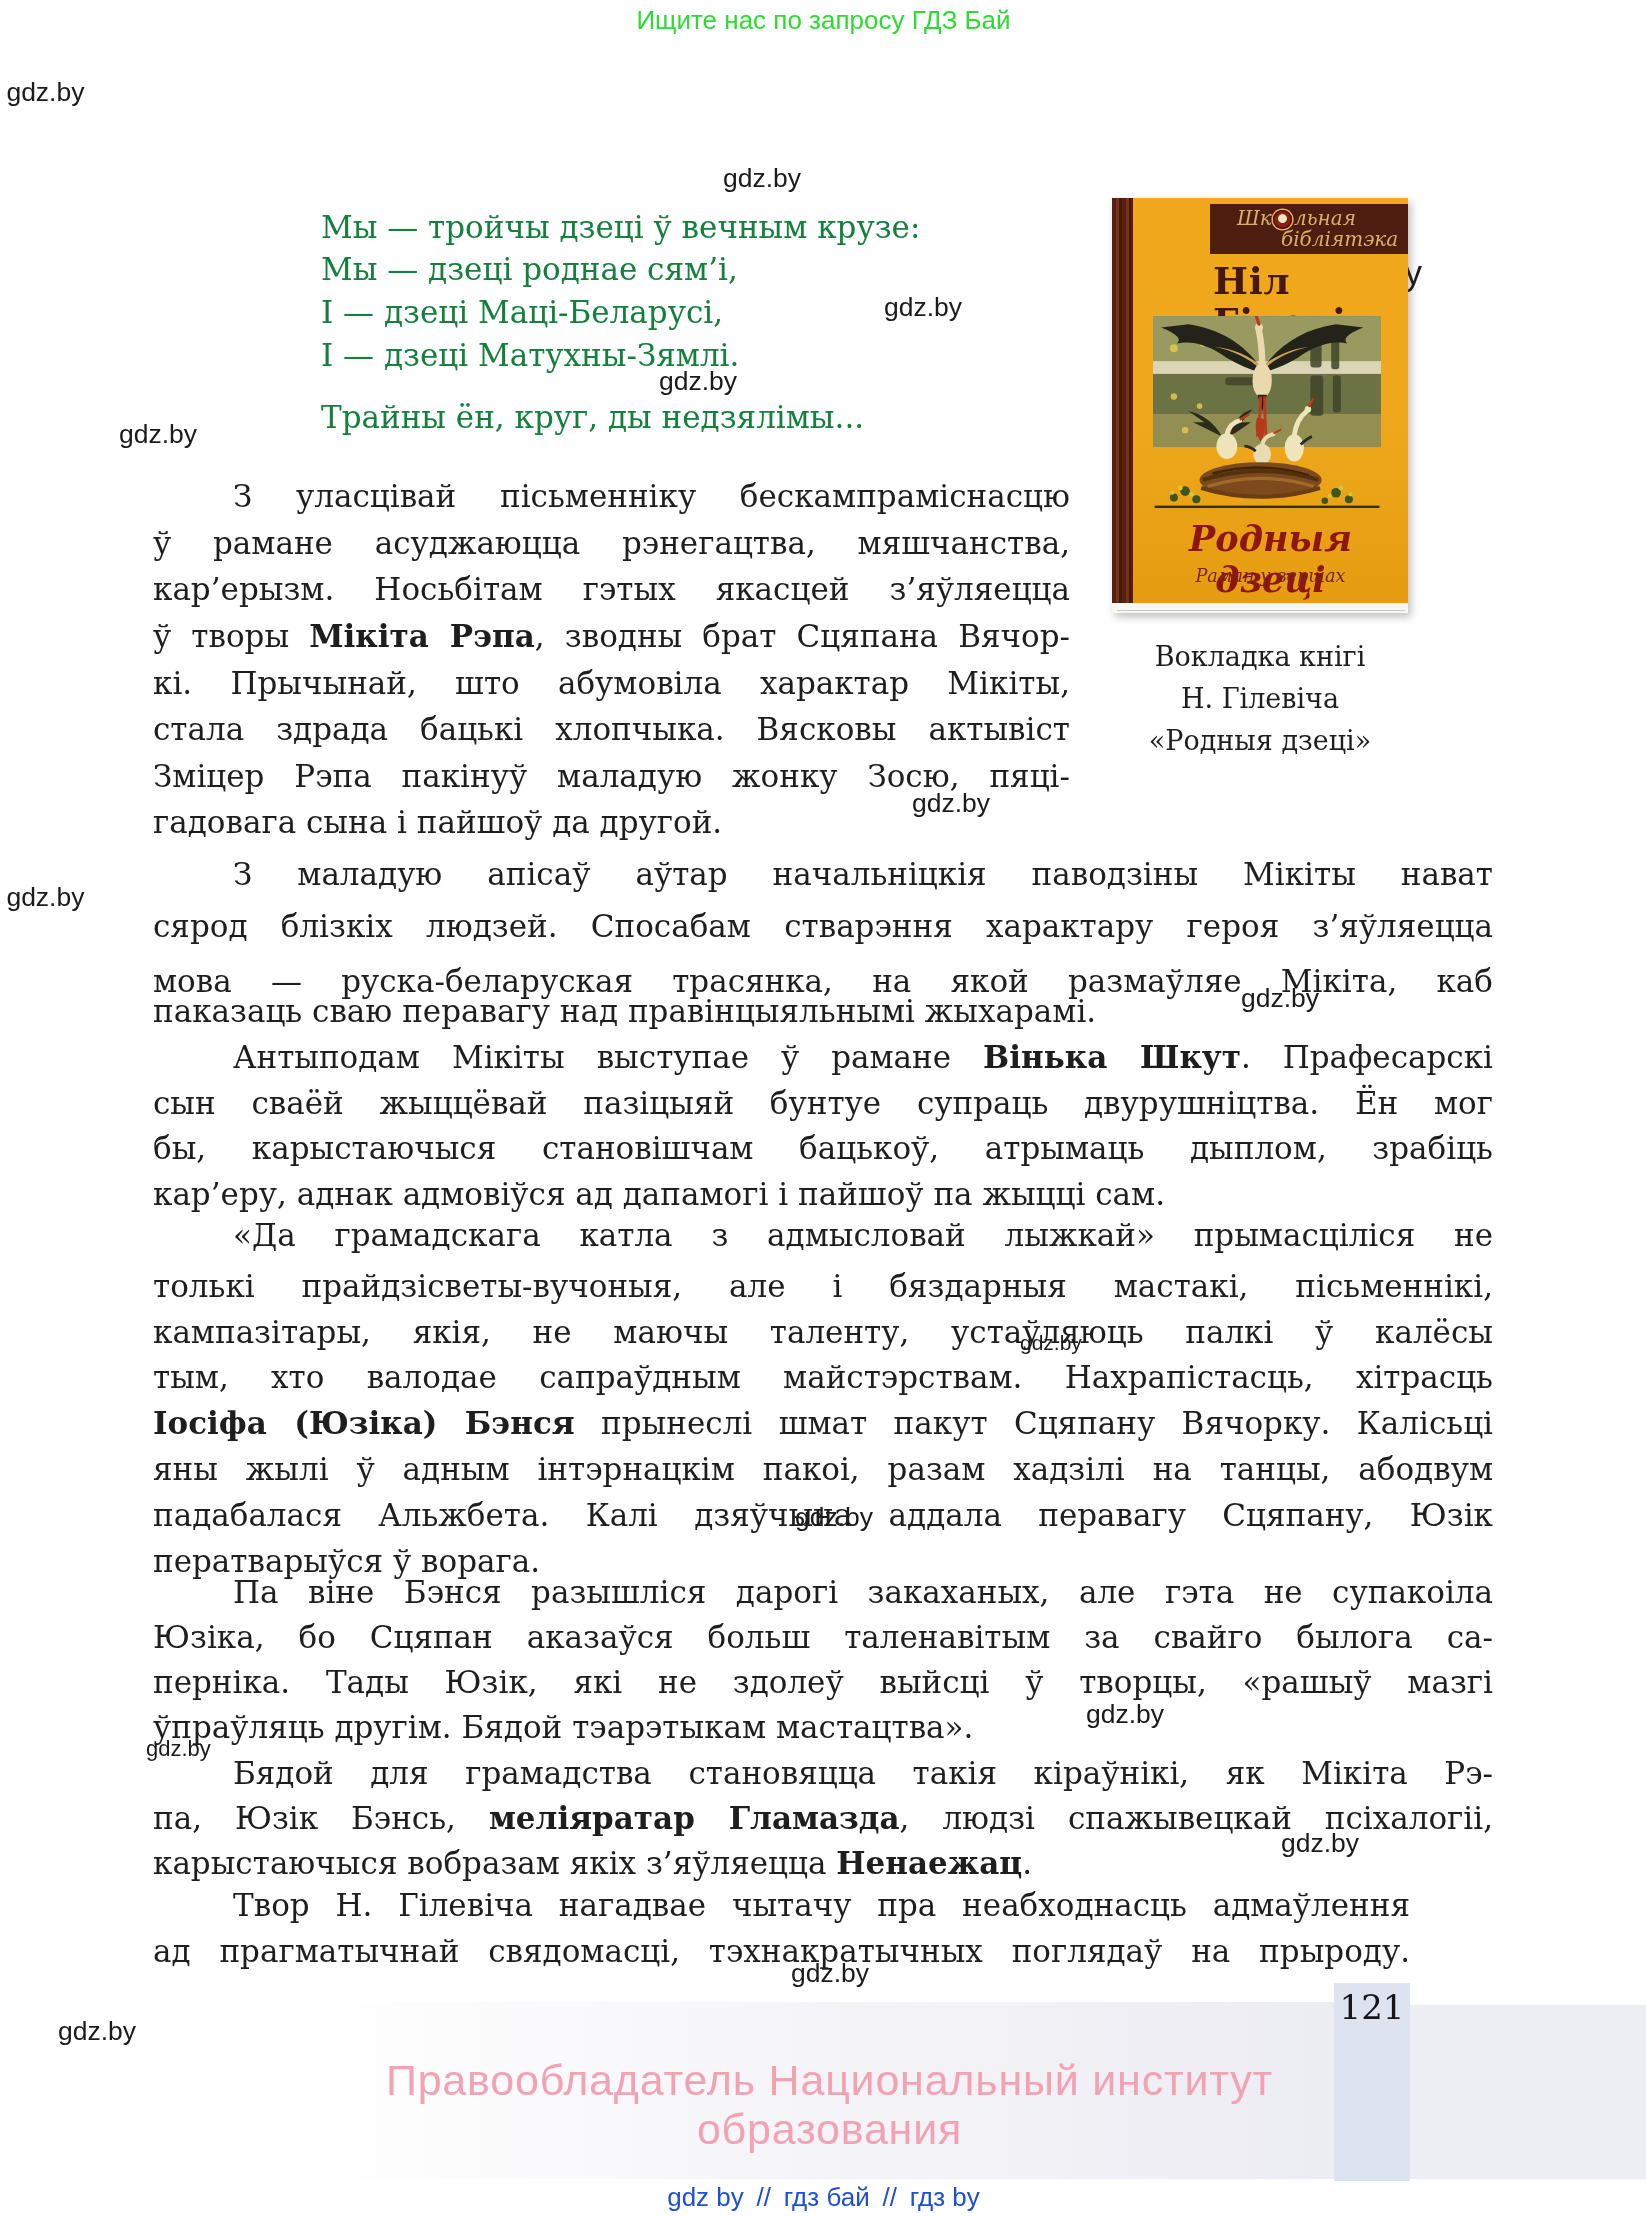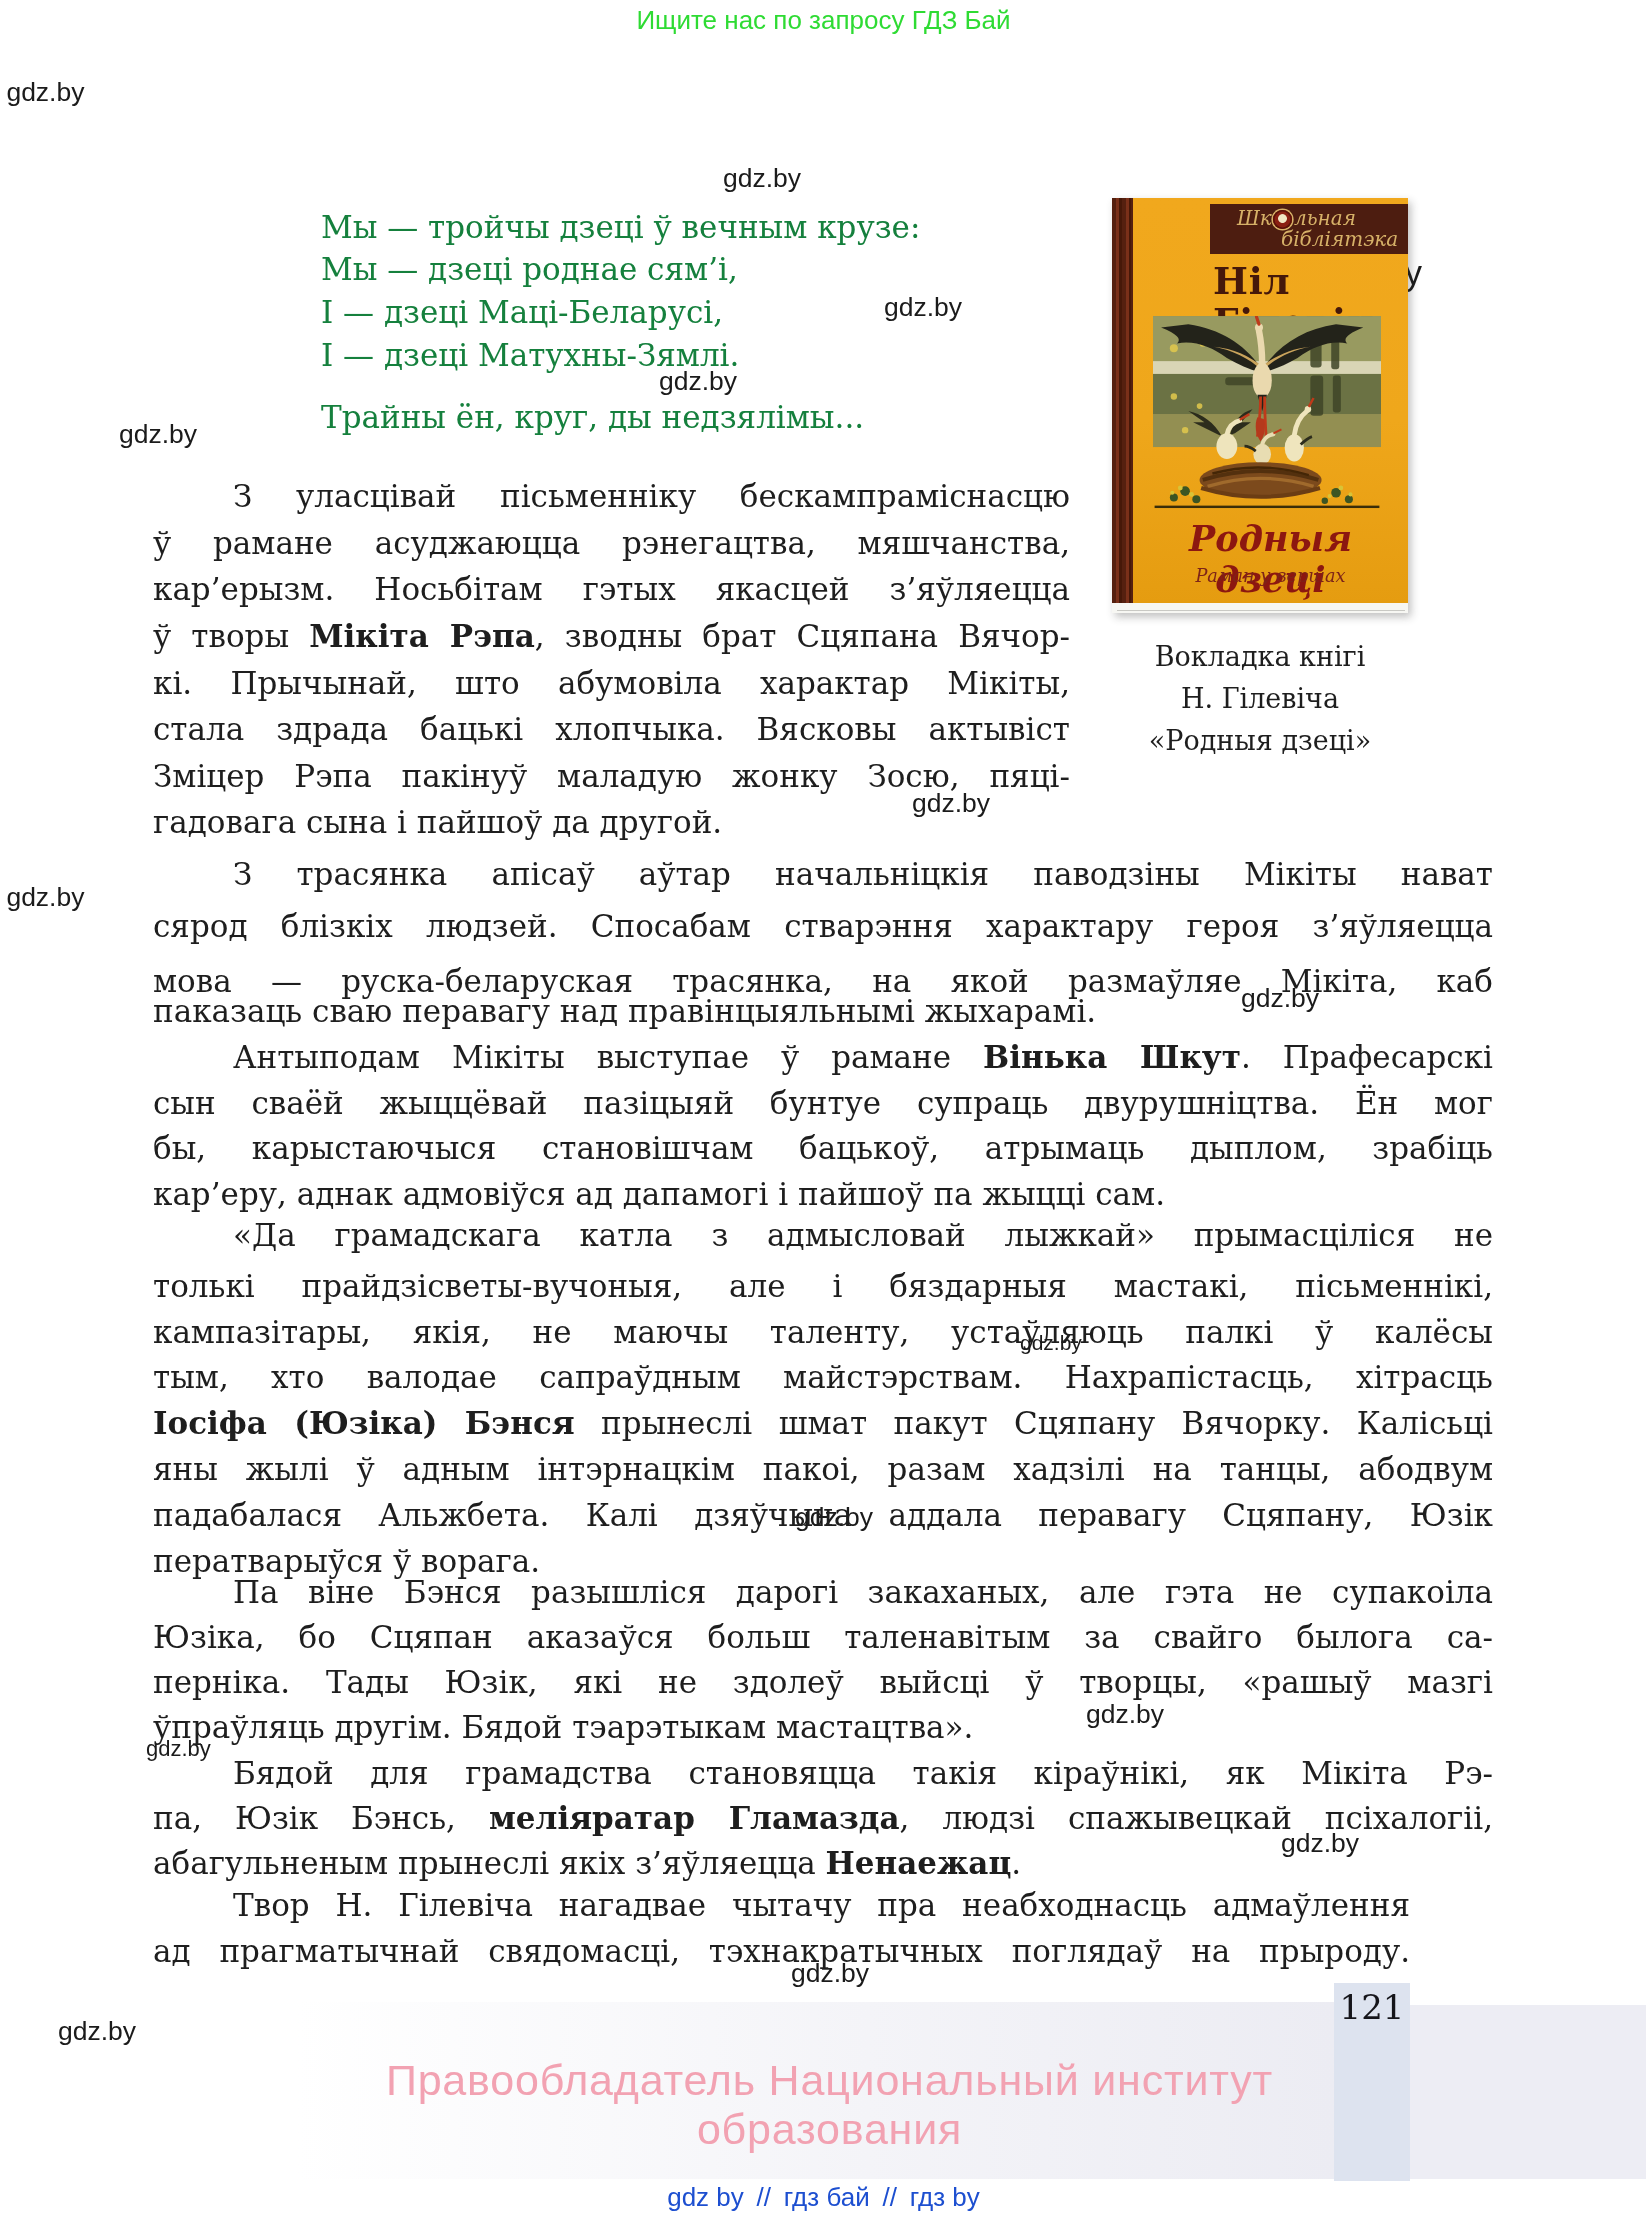--- a/index.html
+++ b/index.html
@@ -96,21 +96,21 @@
     </div>
   <div id="body-text">
       <div class="bline" style="left: 153px; top: 477px; width: 917px; text-indent: 80px;"><span>З уласцівай пісьменніку бескампраміснасцю</span></div>
       <div class="bline" style="left: 153px; top: 524px; width: 917px;"><span>ў рамане асуджаюцца рэнегацтва, мяшчанства,</span></div>
       <div class="bline" style="left: 153px; top: 570px; width: 917px;"><span>кар’ерызм. Носьбітам гэтых якасцей з’яўляецца</span></div>
       <div class="bline" style="left: 153px; top: 617px; width: 917px;"><span>ў творы </span><span class="b">Мікіта Рэпа</span><span>, зводны брат Сцяпана Вячор-</span></div>
       <div class="bline" style="left: 153px; top: 664px; width: 917px;"><span>кі. Прычынай, што абумовіла характар Мікіты,</span></div>
       <div class="bline" style="left: 153px; top: 710px; width: 917px;"><span>стала здрада бацькі хлопчыка. Вясковы актывіст</span></div>
       <div class="bline" style="left: 153px; top: 757px; width: 917px;"><span>Зміцер Рэпа пакінуў маладую жонку Зосю, пяці-</span></div>
       <div class="bline last" style="left: 153px; top: 803px; width: 917px;"><span>гадовага сына і пайшоў да другой.</span></div>
-      <div class="bline" style="left: 153px; top: 855px; width: 1340px; text-indent: 80px;"><span>З трасянка апісаў аўтар начальніцкія паводзіны Мікіты нават</span></div>
+      <div class="bline" style="left: 153px; top: 855px; width: 1340px; text-indent: 80px;"><span>З маладую апісаў аўтар начальніцкія паводзіны Мікіты нават</span></div>
       <div class="bline" style="left: 153px; top: 901px; width: 1340px; margin-top: 6px;"><span>сярод блізкіх людзей. Спосабам стварэння характару героя з’яўляецца</span></div>
       <div class="bline" style="left: 153px; top: 962px; width: 1340px;"><span>мова — руска-беларуская трасянка, на якой размаўляе Мікіта, каб</span></div>
       <div class="bline last" style="left: 153px; top: 992px; width: 1340px;"><span>паказаць сваю перавагу над правінцыяльнымі жыхарамі.</span></div>
       <div class="bline" style="left: 153px; top: 1038px; width: 1340px; text-indent: 80px;"><span>Антыподам Мікіты выступае ў рамане </span><span class="b">Вінька Шкут</span><span>. Прафесарскі</span></div>
       <div class="bline" style="left: 153px; top: 1084px; width: 1340px;"><span>сын сваёй жыццёвай пазіцыяй бунтуе супраць двурушніцтва. Ён мог</span></div>
       <div class="bline" style="left: 153px; top: 1129px; width: 1340px;"><span>бы, карыстаючыся становішчам бацькоў, атрымаць дыплом, зрабіць</span></div>
       <div class="bline last" style="left: 153px; top: 1175px; width: 1340px;"><span>кар’еру, аднак адмовіўся ад дапамогі і пайшоў па жыцці сам.</span></div>
       <div class="bline" style="left: 153px; top: 1188px; width: 1340px; text-indent: 80px; margin-top: 28px;"><span>«Да грамадскага катла з адмысловай лыжкай» прымасціліся не</span></div>
       <div class="bline" style="left: 153px; top: 1267px; width: 1340px;"><span>толькі прайдзісветы-вучоныя, але і бяздарныя мастакі, пісьменнікі,</span></div>
       <div class="bline" style="left: 153px; top: 1313px; width: 1340px;"><span>кампазітары, якія, не маючы таленту, устаўляюць палкі ў калёсы</span></div>
@@ -118,21 +118,21 @@
       <div class="bline" style="left: 153px; top: 1404px; width: 1340px;"><span class="b">Іосіфа (Юзіка) Бэнся</span><span> прынеслі шмат пакут Сцяпану Вячорку. Калісьці</span></div>
       <div class="bline" style="left: 153px; top: 1450px; width: 1340px;"><span>яны жылі ў адным інтэрнацкім пакоі, разам хадзілі на танцы, абодвум</span></div>
       <div class="bline" style="left: 153px; top: 1496px; width: 1340px;"><span>падабалася Альжбета. Калі дзяўчына аддала перавагу Сцяпану, Юзік</span></div>
       <div class="bline last" style="left: 153px; top: 1542px; width: 1340px;"><span>ператварыўся ў ворага.</span></div>
       <div class="bline" style="left: 153px; top: 1573px; width: 1340px; text-indent: 80px;"><span>Па віне Бэнся разышліся дарогі закаханых, але гэта не супакоіла</span></div>
       <div class="bline" style="left: 153px; top: 1618px; width: 1340px;"><span>Юзіка, бо Сцяпан аказаўся больш таленавітым за свайго былога са-</span></div>
       <div class="bline" style="left: 153px; top: 1663px; width: 1340px;"><span>перніка. Тады Юзік, які не здолеў выйсці ў творцы, «рашыў мазгі</span></div>
       <div class="bline last" style="left: 153px; top: 1708px; width: 1340px;"><span>ўпраўляць другім. Бядой тэарэтыкам мастацтва».</span></div>
       <div class="bline" style="left: 153px; top: 1754px; width: 1340px; text-indent: 80px;"><span>Бядой для грамадства становяцца такія кіраўнікі, як Мікіта Рэ-</span></div>
       <div class="bline" style="left: 153px; top: 1799px; width: 1340px;"><span>па, Юзік Бэнсь, </span><span class="b">меліяратар Гламазда</span><span>, людзі спажывецкай псіхалогіі,</span></div>
-      <div class="bline last" style="left: 153px; top: 1844px; width: 1340px;"><span>абагульненым прынеслі якіх з’яўляецца </span><span class="b">Ненаежац</span><span>.</span></div>
+      <div class="bline last" style="left: 153px; top: 1844px; width: 1340px;"><span>карыстаючыся вобразам якіх з’яўляецца </span><span class="b">Ненаежац</span><span>.</span></div>
       <div class="bline" style="left: 153px; top: 1886px; width: 1257px; text-indent: 80px;"><span>Твор Н. Гілевіча нагадвае чытачу пра неабходнасць адмаўлення</span></div>
       <div class="bline" style="left: 153px; top: 1932px; width: 1257px;"><span>ад прагматычнай свядомасці, тэхнакратычных поглядаў на прыроду.</span></div>
     </div>
 
   <div class="book">
     <div class="spine"></div>
     <div class="cover">
       <div class="band">
         <div class="band-l1"><span>Шк</span><span class="emblem"></span><span>льная</span></div>
         <div class="band-l2">бібліятэка</div>

